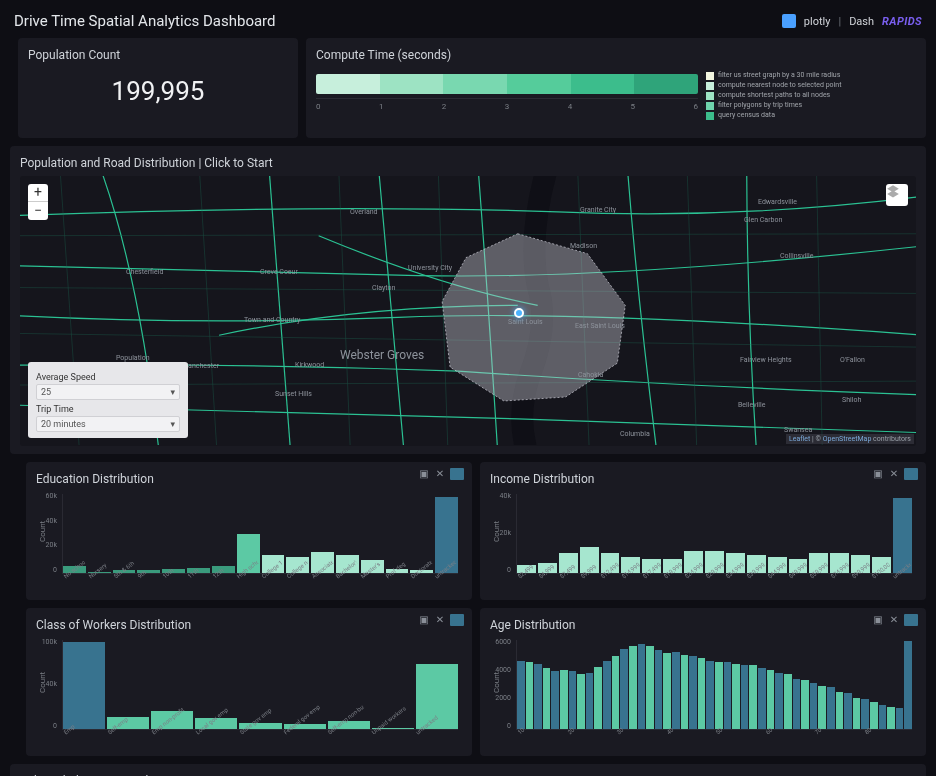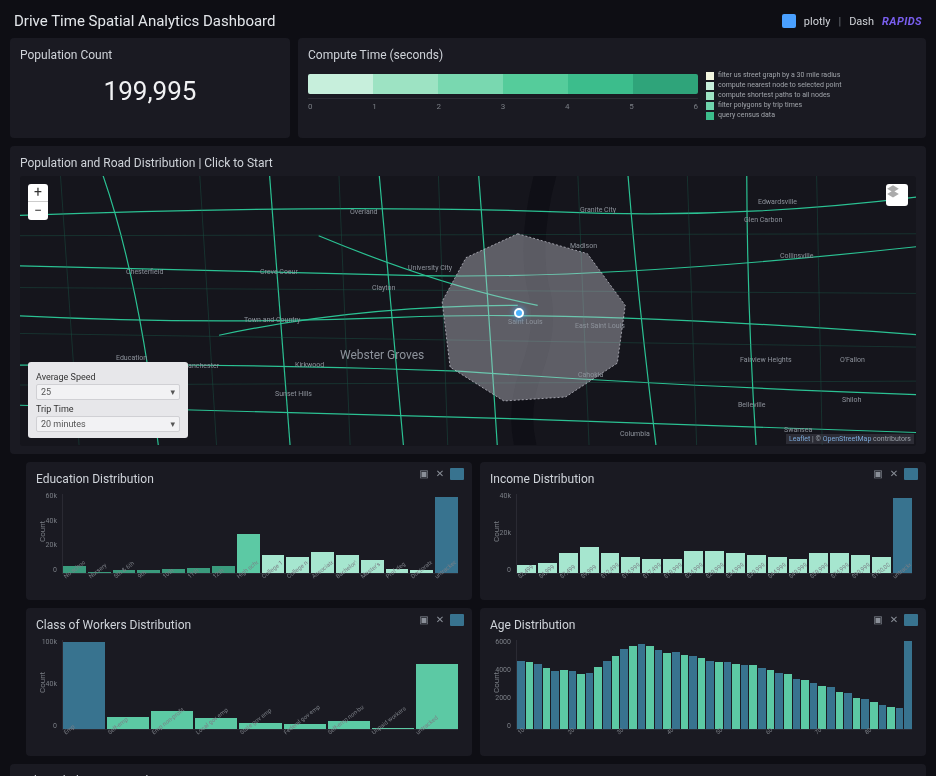--- a/index.html
+++ b/index.html
@@ -19,21 +19,21 @@
   *{box-sizing:border-box;}
   body{margin:0;background:var(--bg);font-family:-apple-system,BlinkMacSystemFont,"Segoe UI",Roboto,Arial,sans-serif;color:var(--text);font-size:12px;}
   .wrap{width:936px;margin:0 auto;padding:8px 10px 16px;}
   .topbar{display:flex;align-items:center;justify-content:space-between;padding:4px 4px 8px;}
   .title{font-size:15px;font-weight:400;color:#e3e6ea;}
   .brand{display:flex;align-items:center;gap:8px;font-size:11px;color:#d0d3d8;}
   .brand .logo{width:14px;height:14px;border-radius:2px;background:#4aa0ff;display:inline-block;}
   .brand .sep{color:#6d717a;}
   .brand .rapids{color:var(--accent);font-weight:700;letter-spacing:0.4px;font-style:italic;}
 
-  .row{display:flex;gap:8px;}
+  .row{display:flex;gap:8px;margin-left:8px;}
   .panel{background:var(--panel);border-radius:4px;padding:8px 10px;}
   .panel .ptitle{font-size:12px;color:#cfd3d9;margin:2px 0 6px;}
 
   
   .r1a{width:280px;}
   .r1b{flex:1;}
   .pc-val{font-size:26px;color:#f0f1f3;text-align:center;padding:8px 0 4px;}
 
   .ct{position:relative;height:62px;display:flex;gap:8px;}
   .ct-bar{flex:1;position:relative;}
@@ -209,21 +209,21 @@
           <div style="position: absolute; left: 600px; top: 254px; font-size: 7px; color: rgb(141, 146, 155); white-space: nowrap; pointer-events: none;">Columbia</div>
           <div style="position: absolute; left: 760px; top: 76px; font-size: 7px; color: rgb(141, 146, 155); white-space: nowrap; pointer-events: none;">Collinsville</div>
           <div style="position: absolute; left: 820px; top: 180px; font-size: 7px; color: rgb(141, 146, 155); white-space: nowrap; pointer-events: none;">O'Fallon</div>
           <div style="position: absolute; left: 720px; top: 180px; font-size: 7px; color: rgb(141, 146, 155); white-space: nowrap; pointer-events: none;">Fairview Heights</div>
           <div style="position: absolute; left: 718px; top: 225px; font-size: 7px; color: rgb(141, 146, 155); white-space: nowrap; pointer-events: none;">Belleville</div>
           <div style="position: absolute; left: 822px; top: 220px; font-size: 7px; color: rgb(141, 146, 155); white-space: nowrap; pointer-events: none;">Shiloh</div>
           <div style="position: absolute; left: 764px; top: 250px; font-size: 7px; color: rgb(141, 146, 155); white-space: nowrap; pointer-events: none;">Swansea</div>
           <div style="position: absolute; left: 106px; top: 92px; font-size: 7px; color: rgb(141, 146, 155); white-space: nowrap; pointer-events: none;">Chesterfield</div>
           <div style="position: absolute; left: 240px; top: 92px; font-size: 7px; color: rgb(141, 146, 155); white-space: nowrap; pointer-events: none;">Creve Coeur</div>
           <div style="position: absolute; left: 224px; top: 140px; font-size: 7px; color: rgb(141, 146, 155); white-space: nowrap; pointer-events: none;">Town and Country</div>
-          <div style="position: absolute; left: 96px; top: 178px; font-size: 7px; color: rgb(141, 146, 155); white-space: nowrap; pointer-events: none;">Education</div>
+          <div style="position: absolute; left: 96px; top: 178px; font-size: 7px; color: rgb(141, 146, 155); white-space: nowrap; pointer-events: none;">Population</div>
           <div style="position: absolute; left: 738px; top: 22px; font-size: 7px; color: rgb(141, 146, 155); white-space: nowrap; pointer-events: none;">Edwardsville</div>
           <div style="position: absolute; left: 724px; top: 40px; font-size: 7px; color: rgb(141, 146, 155); white-space: nowrap; pointer-events: none;">Glen Carbon</div>
         </div>
       <div class="marker" style="left:494px;top:132px"></div>
       <div class="zoomctl">
         <div>+</div>
         <div>−</div>
       </div>
       <div class="layerctl">
         <svg width="14" height="14" viewBox="0 0 24 24">

